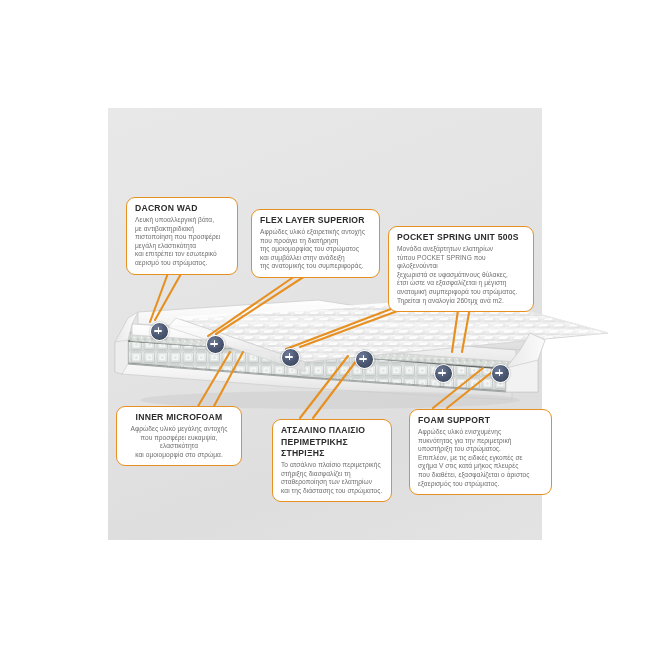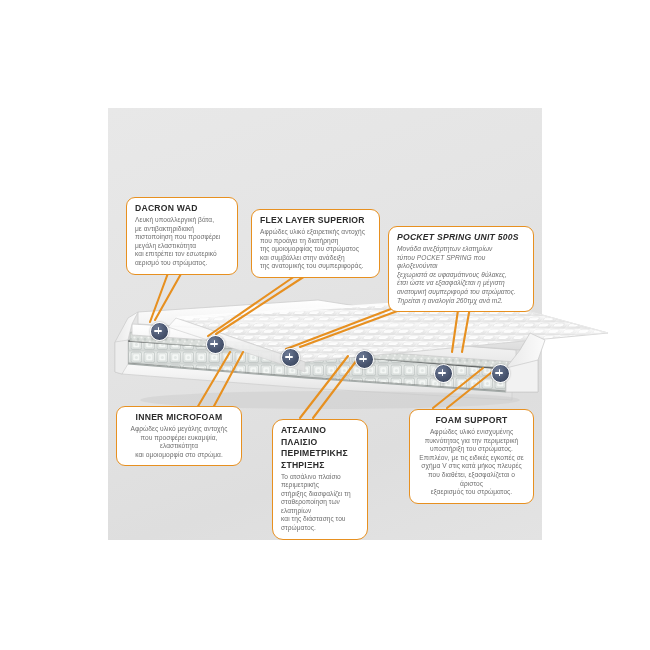--- a/index.html
+++ b/index.html
@@ -190,47 +190,47 @@
   <div class="callout" style="left:126px;top:197px;width:112px;">
     <div class="c-title">DACRON WAD</div>
     <div class="c-body">Λευκή υποαλλεργική βάτα,
 με αντιβακτηριδιακή
 πιστοποίηση που προσφέρει
 μεγάλη ελαστικότητα
 και επιτρέπει τον εσωτερικό
 αερισμό του στρώματος.</div>
   </div>
 
-  <div class="callout" style="left:388px;top:226px;width:146px;font-style:italic;">
+  <div class="callout" style="left:388px;top:226px;width:146px;">
     <div class="c-title">POCKET SPRING UNIT 500S</div>
     <div class="c-body">Μονάδα ανεξάρτητων ελατηρίων
 τύπου POCKET SPRING που φιλοξενούνται
 ξεχωριστά σε υφασμάτινους θύλακες,
 έτσι ώστε να εξασφαλίζεται η μέγιστη
 ανατομική συμπεριφορά του στρώματος.
 Τηρείται η αναλογία 260τμχ ανά m2.</div>
   </div>
 
   <div class="callout" style="left:116px;top:406px;width:126px;text-align:center;">
     <div class="c-title">INNER MICROFOAM</div>
     <div class="c-body">Αφρώδες υλικό μεγάλης αντοχής
 που προσφέρει ευκαμψία, ελαστικότητα
 και ομοιομορφία στο στρώμα.</div>
   </div>
 
-  <div class="callout" style="left:272px;top:419px;width:96px;border-radius:11px;">
+  <div class="callout" style="left:272px;top:419px;width:120px;">
     <div class="c-title">ΑΤΣΑΛΙΝΟ ΠΛΑΙΣΙΟ
 ΠΕΡΙΜΕΤΡΙΚΗΣ ΣΤΗΡΙΞΗΣ</div>
     <div class="c-body">Το ατσάλινο πλαίσιο περιμετρικής
 στήριξης διασφαλίζει τη
 σταθεροποίηση των ελατηρίων
 και της διάστασης του στρώματος.</div>
   </div>
 
-  <div class="callout" style="left:409px;top:409px;width:125px;text-align:center;">
+  <div class="callout" style="left:409px;top:409px;width:143px;">
     <div class="c-title">FOAM SUPPORT</div>
     <div class="c-body">Αφρώδες υλικό ενισχυμένης
 πυκνότητας για την περιμετρική
 υποστήριξη του στρώματος.
 Επιπλέον, με τις ειδικές εγκοπές σε
 σχήμα V στις κατά μήκος πλευρές
 που διαθέτει, εξασφαλίζεται ο άριστος
 εξαερισμός του στρώματος.</div>
   </div>
 

